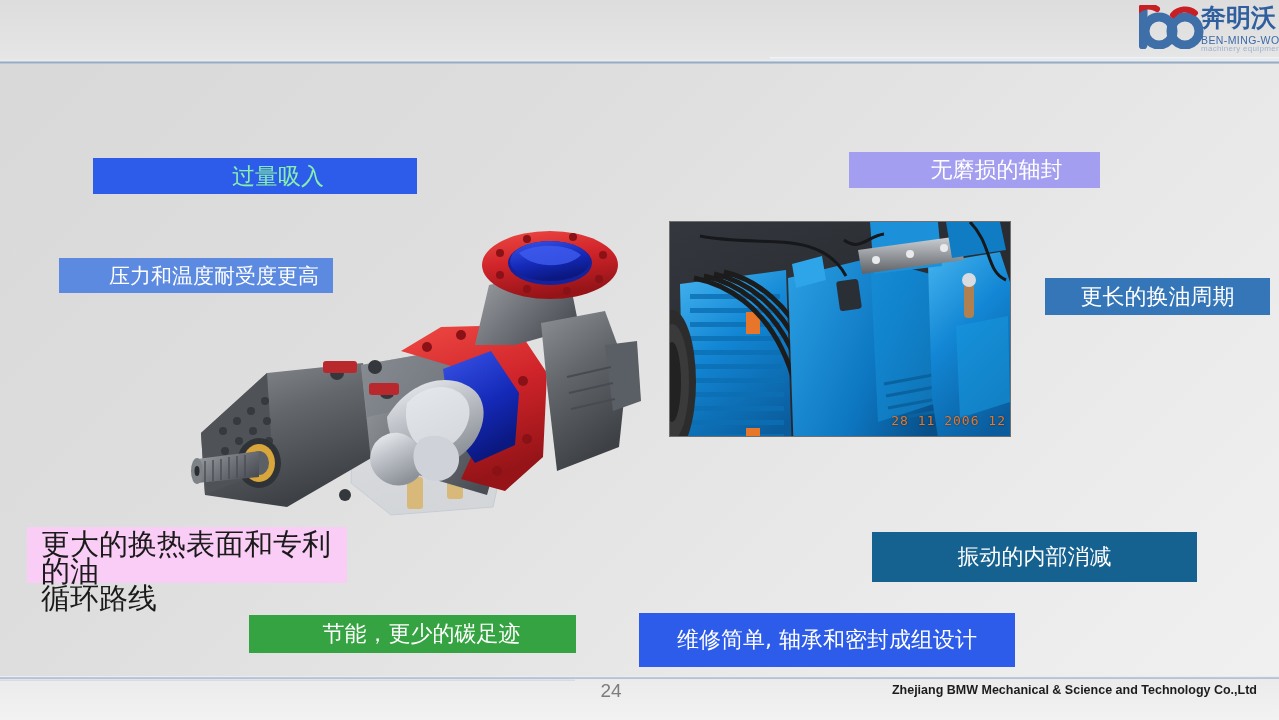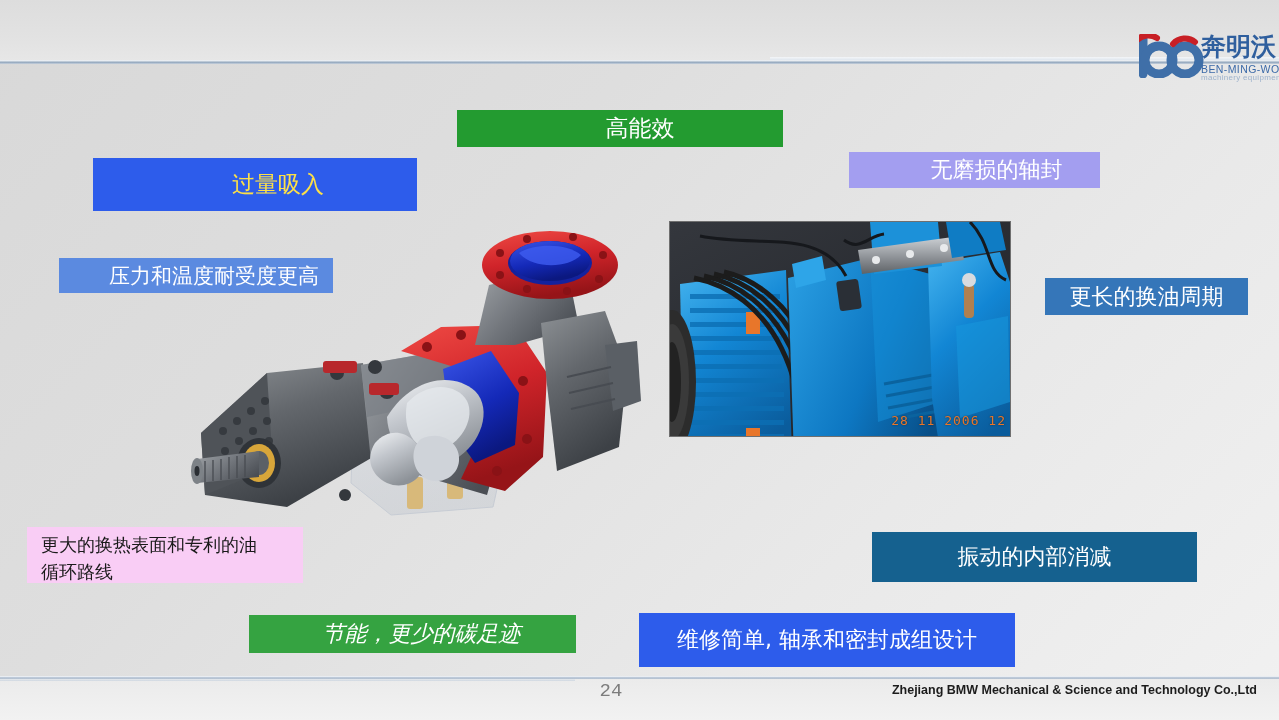--- a/index.html
+++ b/index.html
@@ -23,21 +23,21 @@
     position:absolute;left:0;top:60px;width:1279px;height:4px;
     background:linear-gradient(180deg,#ffffff 0%,#b9c6d4 40%,#8fa4bb 70%,#d5dde6 100%);
   }
   .header-rule-2{
     position:absolute;left:770px;top:57px;width:509px;height:3px;
     background:linear-gradient(180deg,#f4f6f8 0%,#dfe6ee 100%);
   }
 
   
   .logo{
-    position:absolute;right:0px;top:2px;width:140px;height:56px;overflow:hidden;margin-top:29px;
+    position:absolute;right:0px;top:2px;width:140px;height:56px;overflow:hidden;
   }
   .logo-mark{
     position:absolute;left:-6px;top:3px;width:72px;height:44px;
   }
   .logo-cn{
     position:absolute;left:62px;top:2px;
     font-family:"DejaVu Sans","Liberation Sans",sans-serif;
     font-size:25px;font-weight:bold;color:#2f5f9e;letter-spacing:0px;
     line-height:27px;white-space:nowrap;
   }
@@ -56,41 +56,41 @@
     position:absolute;box-sizing:border-box;
     display:flex;align-items:center;
     font-family:"DejaVu Sans","Liberation Sans",sans-serif;
     font-weight:500;
     white-space:pre-wrap;
   }
 
   #box-high-efficiency{left:457px;top:110px;width:326px;height:37px;
     background:#239b30;color:#ffffff;font-size:23px;
     justify-content:center;padding-left:40px;}
-  #box-excess-intake{left:93px;top:158px;width:324px;height:53px;
-    background:#2d5ceb;color:#fde047;font-size:23px;
+  #box-excess-intake{left:93px;top:158px;width:324px;height:36px;
+    background:#2d5ceb;color:#86efac;font-size:23px;
     justify-content:center;padding-left:46px;}
   #box-wearfree-seal{left:849px;top:152px;width:251px;height:36px;
     background:#a39ef0;color:#ffffff;font-size:22px;
     justify-content:center;padding-left:44px;}
   #box-pressure-temp{left:59px;top:258px;width:274px;height:35px;
     background:#5b8ae0;color:#ffffff;font-size:21px;
     justify-content:center;padding-left:36px;}
-  #box-oil-change{left:1045px;top:278px;width:203px;height:37px;
+  #box-oil-change{left:1045px;top:278px;width:225px;height:37px;
     background:#3576b9;color:#ffffff;font-size:22px;
     justify-content:center;}
-  #box-heat-surface{left:27px;top:527px;width:276px;height:56px;
-    background:#f9cdf5;color:#1a1a1a;font-size:18px;
+  #box-heat-surface{left:27px;top:527px;width:320px;height:56px;
+    background:#f9cdf5;color:#1a1a1a;font-size:29px;
     align-items:flex-start;padding:4px 0 0 14px;line-height:27px;display:block;}
   #box-vibration{left:872px;top:532px;width:325px;height:50px;
     background:#15618f;color:#ffffff;font-size:22px;
     justify-content:center;}
   #box-energy-saving{left:249px;top:615px;width:327px;height:38px;
     background:#35a341;color:#ffffff;font-size:22px;
-    justify-content:center;padding-left:18px;font-style:italic;}
+    justify-content:center;padding-left:18px;}
   #box-easy-maintain{left:639px;top:613px;width:376px;height:54px;
     background:#2d5ceb;color:#ffffff;font-size:22px;
     justify-content:center;}
 
   
   .cad{position:absolute;left:175px;top:195px;width:470px;height:345px;}
 
   
   .photo{
     position:absolute;left:669px;top:221px;width:342px;height:216px;
@@ -112,21 +112,21 @@
   .footer-rule-2{
     position:absolute;left:0px;top:679px;width:575px;height:2px;
     background:linear-gradient(180deg,#e6eaee 0%,#cfd7e0 100%);
   }
   .footer-band{
     position:absolute;left:0;top:679px;width:1279px;height:41px;
     background:linear-gradient(180deg,#ebebeb 0%,#f2f2f2 100%);
   }
   .page-num{
     position:absolute;left:596px;top:680px;width:30px;text-align:center;
-    font-family:Liberation Mono, monospace;
+    font-family:Liberation Sans, sans-serif;
     font-size:19px;color:#7d7d7d;
   }
   .company{
     position:absolute;right:22px;top:683px;
     font-family:"Liberation Sans","DejaVu Sans",sans-serif;
     font-size:12.5px;font-weight:bold;color:#1c1c1c;white-space:nowrap;
   }
 </style>
 </head>
 <body>
@@ -360,21 +360,20 @@
         <path d="M300 0 C322 22 316 50 336 58"></path>
       </g>
 
       <path d="M226 236 L284 224 L290 244 L232 258 Z" fill="url(#pSteel)"></path>
 
       <path d="M160 252 L236 238 L240 290 L166 290 Z" fill="#0b6cab"></path>
     </svg>
     <div class="photo-stamp">28 11 2006  12</div>
   </div>
 
-  <div class="box" id="box-high-efficiency">高能效</div>
   <div class="box" id="box-excess-intake">过量吸入</div>
   <div class="box" id="box-wearfree-seal">无磨损的轴封</div>
   <div class="box" id="box-pressure-temp">压力和温度耐受度更高</div>
   <div class="box" id="box-oil-change">更长的换油周期</div>
   <div class="box" id="box-heat-surface">更大的换热表面和专利的油
 循环路线</div>
   <div class="box" id="box-vibration">振动的内部消减</div>
   <div class="box" id="box-energy-saving">节能，更少的碳足迹</div>
   <div class="box" id="box-easy-maintain">维修简单, 轴承和密封成组设计</div>
 

